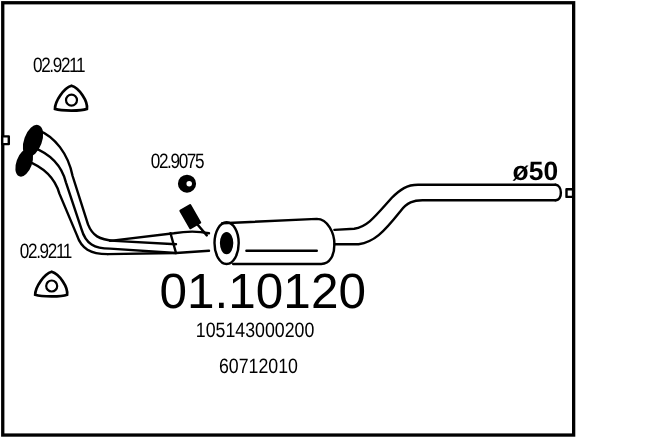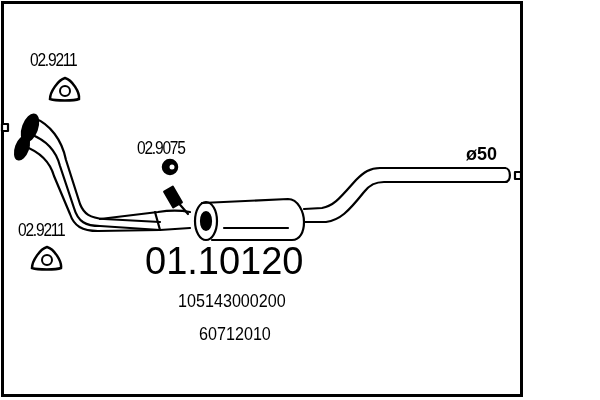--- a/index.html
+++ b/index.html
@@ -8,24 +8,24 @@
       position: absolute; left: 1px; top: 1px; width: 522px; height: 396px;
       border: 3px solid #000; box-sizing: border-box; background: #fff;
     }
     svg.art { position: absolute; left: 0; top: 0; }
     .lbl {
       position: absolute; color: #000;
       font-family: "Liberation Sans", sans-serif;
       white-space: nowrap; line-height: 1;
     }
     .part-small { font-size: 19px; letter-spacing: -1.5px; transform: scaleX(0.82); transform-origin: left top; }
-    .main-code { font-size: 38px; left: 145px; top: 242px; letter-spacing: 0px; }
+    .main-code { font-size: 45px; left: 145px; top: 242px; letter-spacing: 0px; }
     .ref1 { font-size: 19px; left: 178px; top: 291px; transform: scaleX(0.85); transform-origin: left top; }
     .ref2 { font-size: 19px; left: 199px; top: 324px; transform: scaleX(0.85); transform-origin: left top; }
-    .dia { font-size: 18px; font-weight: bold; left: 466px; top: 145px; }
+    .dia { font-size: 24px; font-weight: bold; left: 466px; top: 145px; }
   </style>
 </head>
 <body>
 
 <div class="frame"></div>
 
 <svg class="art" width="600" height="400" viewBox="0 0 600 400">
   <g fill="none" stroke="#000" stroke-width="2.2" stroke-linejoin="round" stroke-linecap="round">
 
     <rect x="2" y="124" width="6" height="7" fill="#fff"></rect>

